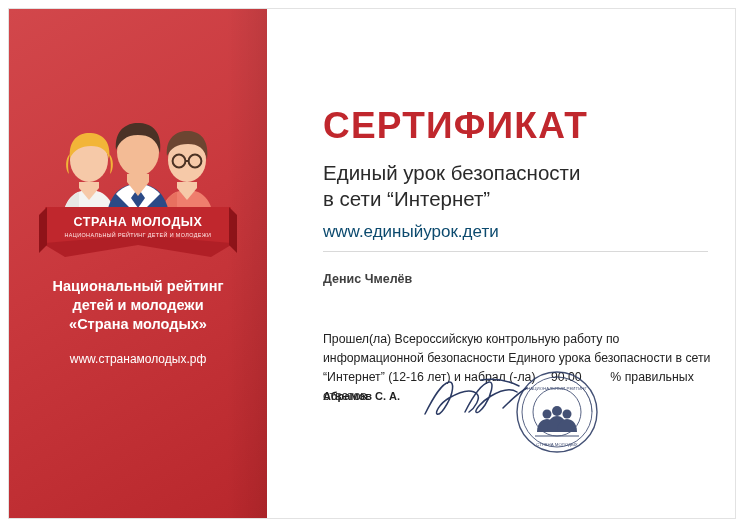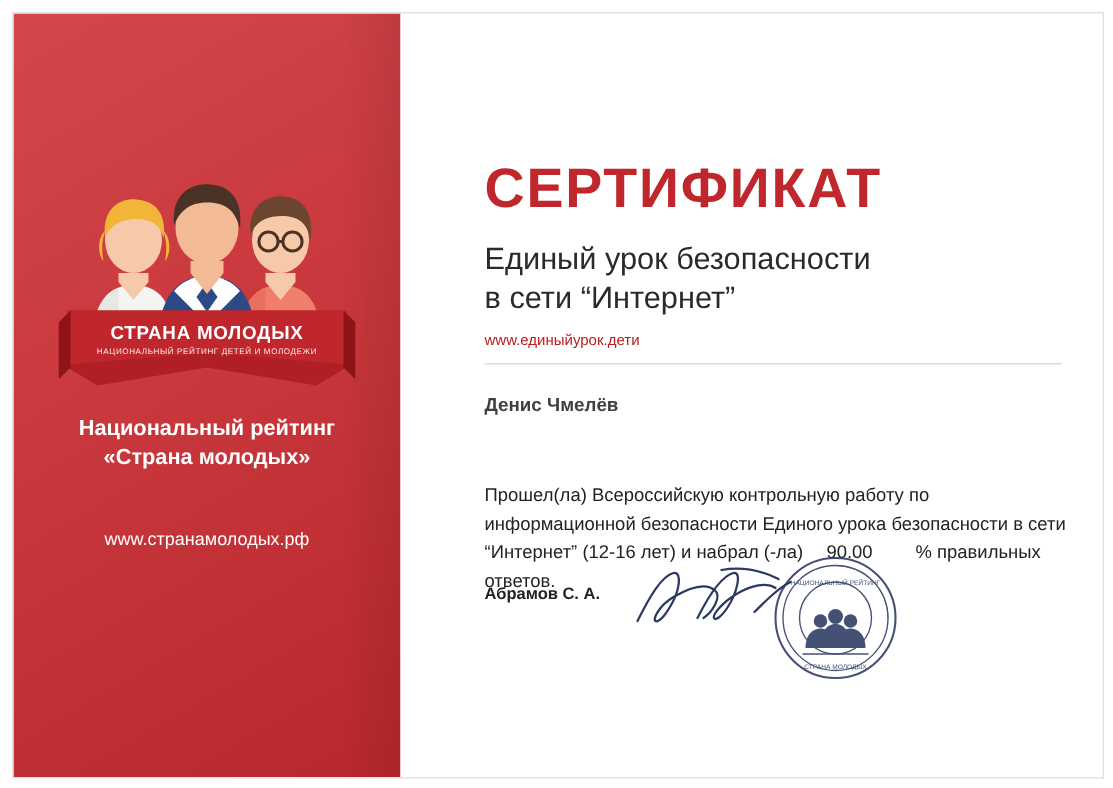--- a/index.html
+++ b/index.html
@@ -141,22 +141,22 @@
     font-size: 20.5px;
     color: #2a2a2a;
     line-height: 26px;
     font-weight: normal;
   }
   .url-row {
     margin-top: 10px;
     position: relative;
   }
   .cert-url {
-    font-size: 10px;
-    color: #b91c1c;
+    font-size: 17px;
+    color: #0c4a6e;
     padding-bottom: 9px;
     display: block;
   }
   .rule {
     height: 1px;
     background: #d9d9d9;
     width: 385px;
   }
   .recipient {
     margin-top: 20px;
@@ -261,20 +261,21 @@
           <path d="M6 2 L192 2 L192 38 L99 30 L6 38 Z" fill="#c0272d"></path>
           <path d="M0 10 L8 2 L8 40 L0 48 Z" fill="#8f1319"></path>
           <path d="M198 10 L190 2 L190 40 L198 48 Z" fill="#8f1319"></path>
         </svg>
         <div class="badge-title">СТРАНА МОЛОДЫХ</div>
         <div class="badge-sub">НАЦИОНАЛЬНЫЙ РЕЙТИНГ ДЕТЕЙ И МОЛОДЕЖИ</div>
       </div>
 
       <div class="panel-heading">
         <div>Национальный рейтинг</div>
+        <div>детей и молодежи</div>
         <div>«Страна молодых»</div>
       </div>
 
       <div class="panel-site">www.странамолодых.рф</div>
 
       <div class="panel-fade"></div>
     </div>
 
     <div class="right-panel">
       <div class="content">

